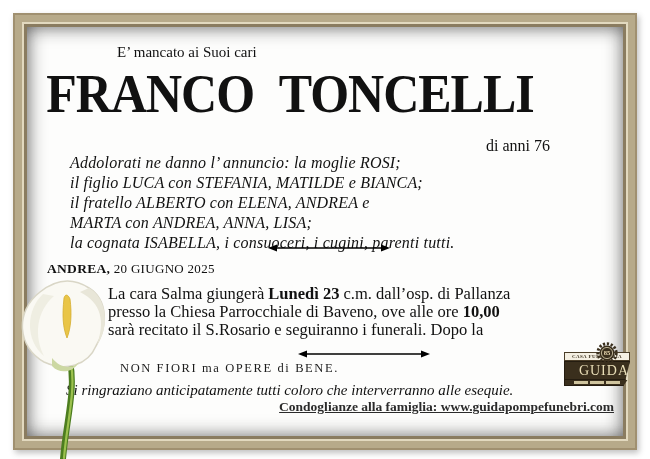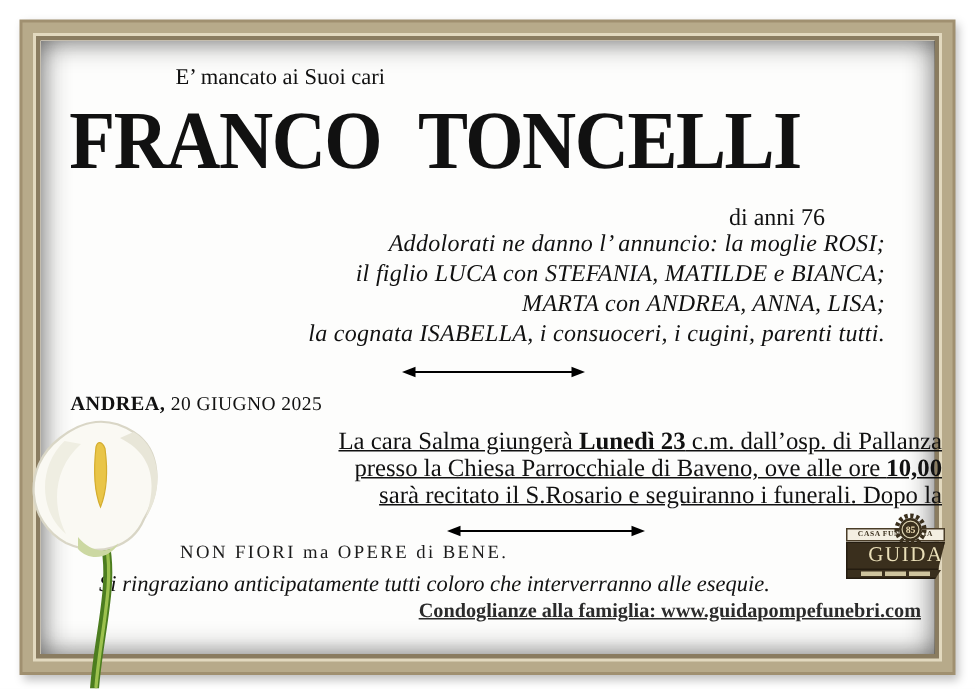--- a/index.html
+++ b/index.html
@@ -18,26 +18,26 @@
                  inset -12px 0 16px -8px rgba(40,40,40,.4),
                  inset 0 12px 16px -8px rgba(40,40,40,.4),
                  inset 0 -12px 16px -8px rgba(40,40,40,.35);}
   
   .abs{position:absolute;z-index:4;}
   .intro{left:93px;top:44px;font-size:15px;margin-left:24px;}
   .name{left:30px;top:66px;width:520px;text-align:center;font-size:50px;
         font-weight:bold;letter-spacing:-1px;word-spacing:14px;line-height:1;
         transform:scaleY(1.1);transform-origin:50% 0;}
   .age{left:30px;top:124px;width:520px;text-align:right;font-size:16px;margin-top:13px;}
-  .family{left:70px;top:153px;width:520px;text-align:right;
+  .family{left:70px;top:153px;width:520px;text-align:left;
           font-style:italic;font-size:16px;line-height:20px;letter-spacing:.2px;}
   .dateline{left:47px;top:261px;font-size:13px;letter-spacing:.3px;}
   .dateline b{font-size:13.5px;}
-  .bodytext{left:108px;top:285px;width:520px;text-align:right;
-            font-size:16.5px;line-height:18px;text-decoration:underline;}
+  .bodytext{left:108px;top:285px;width:520px;text-align:left;
+            font-size:16.5px;line-height:18px;}
   .nonfiori{left:120px;top:361px;width:520px;text-align:left;
             font-size:12.5px;letter-spacing:1.6px;color:#1c1c1c;}
   .thanks{left:66px;top:382px;font-style:italic;font-size:15px;}
   .condolence{right:36px;top:399px;font-size:13.5px;font-weight:bold;
               color:#2b2b2b;text-decoration:underline;cursor:pointer;}
   .arrow1{left:268px;top:243px;width:122px;height:10px;}
   .arrow2{left:298px;top:349px;width:132px;height:10px;}
   
   .badge{right:20px;top:352px;width:66px;z-index:5;}
   .badge .gear{position:absolute;right:12px;top:-10px;z-index:2;}
@@ -69,20 +69,21 @@
 
 <div class="abs intro">E’ mancato ai Suoi cari</div>
 
 <div class="abs name">FRANCO TONCELLI</div>
 
 <div class="abs age">di anni 76</div>
 
 <div class="abs family">
   <div>Addolorati ne danno l’ annuncio: la moglie ROSI;</div>
   <div>il figlio LUCA con STEFANIA, MATILDE e BIANCA;</div>
+  <div>il fratello ALBERTO con ELENA, ANDREA e</div>
   <div>MARTA con ANDREA, ANNA, LISA;</div>
   <div>la cognata ISABELLA, i consuoceri, i cugini, parenti tutti.</div>
 </div>
 
 <svg class="abs arrow1" viewBox="0 0 122 10">
   <line x1="8" y1="5" x2="114" y2="5" stroke="#000" stroke-width="1.4"></line>
   <polygon points="0,5 9,1.5 9,8.5" fill="#000"></polygon>
   <polygon points="122,5 113,1.5 113,8.5" fill="#000"></polygon>
 </svg>
 

